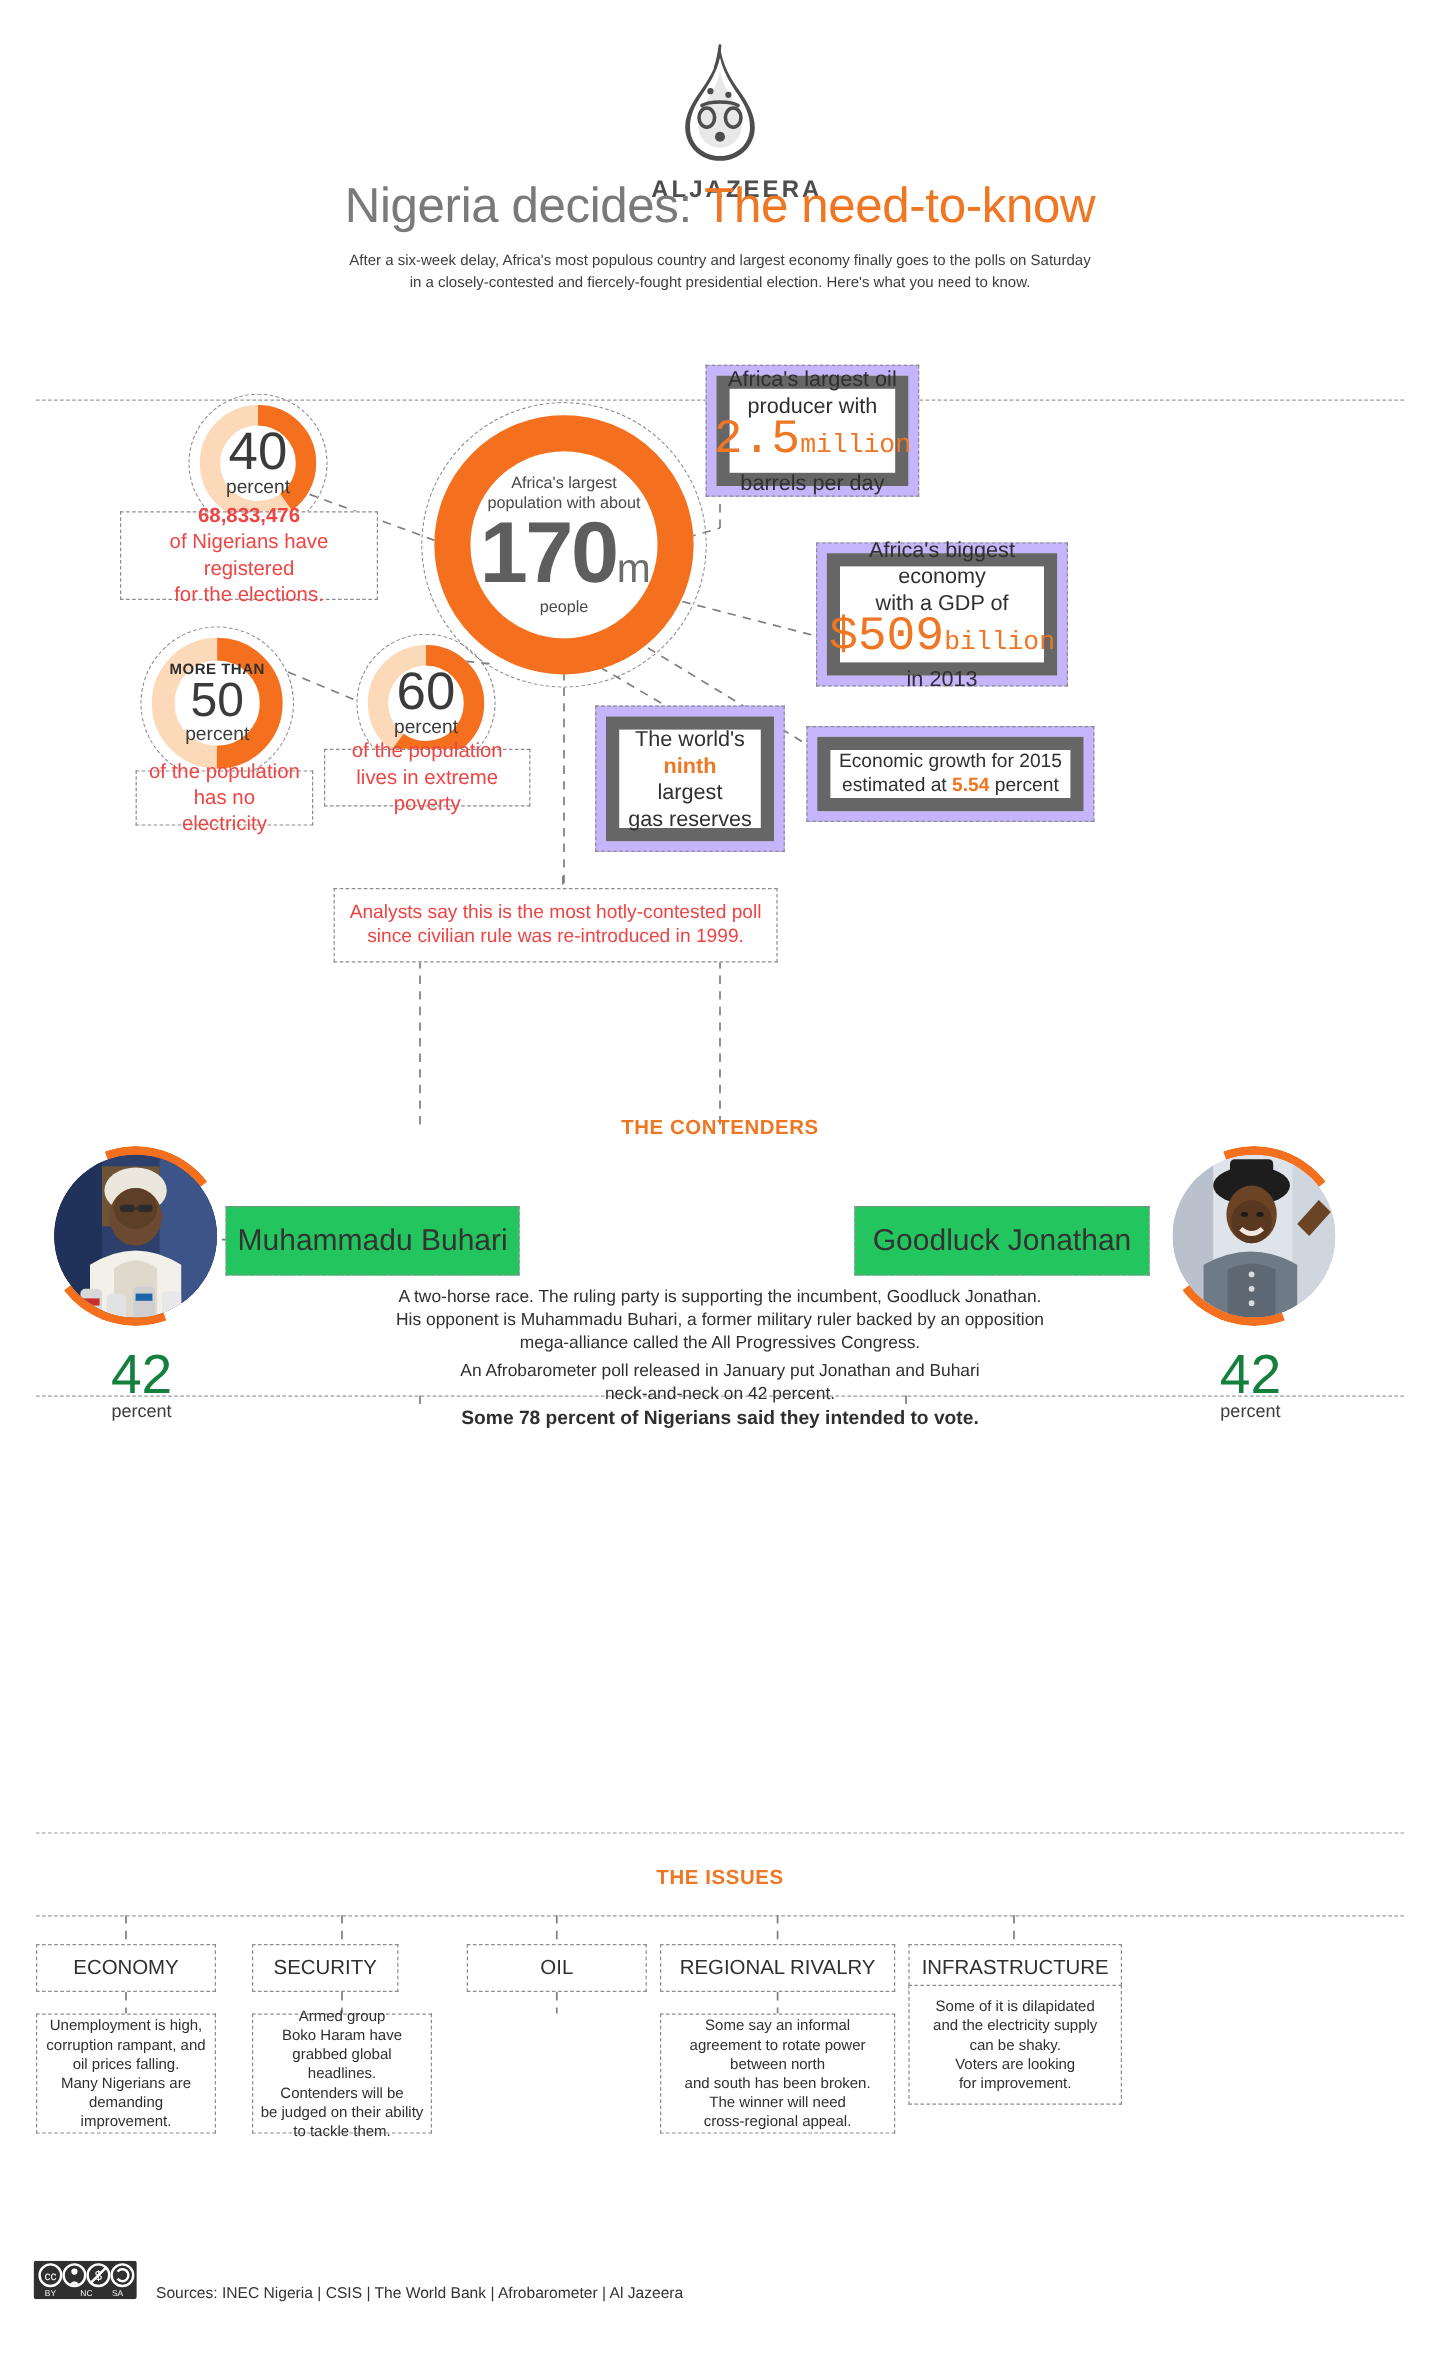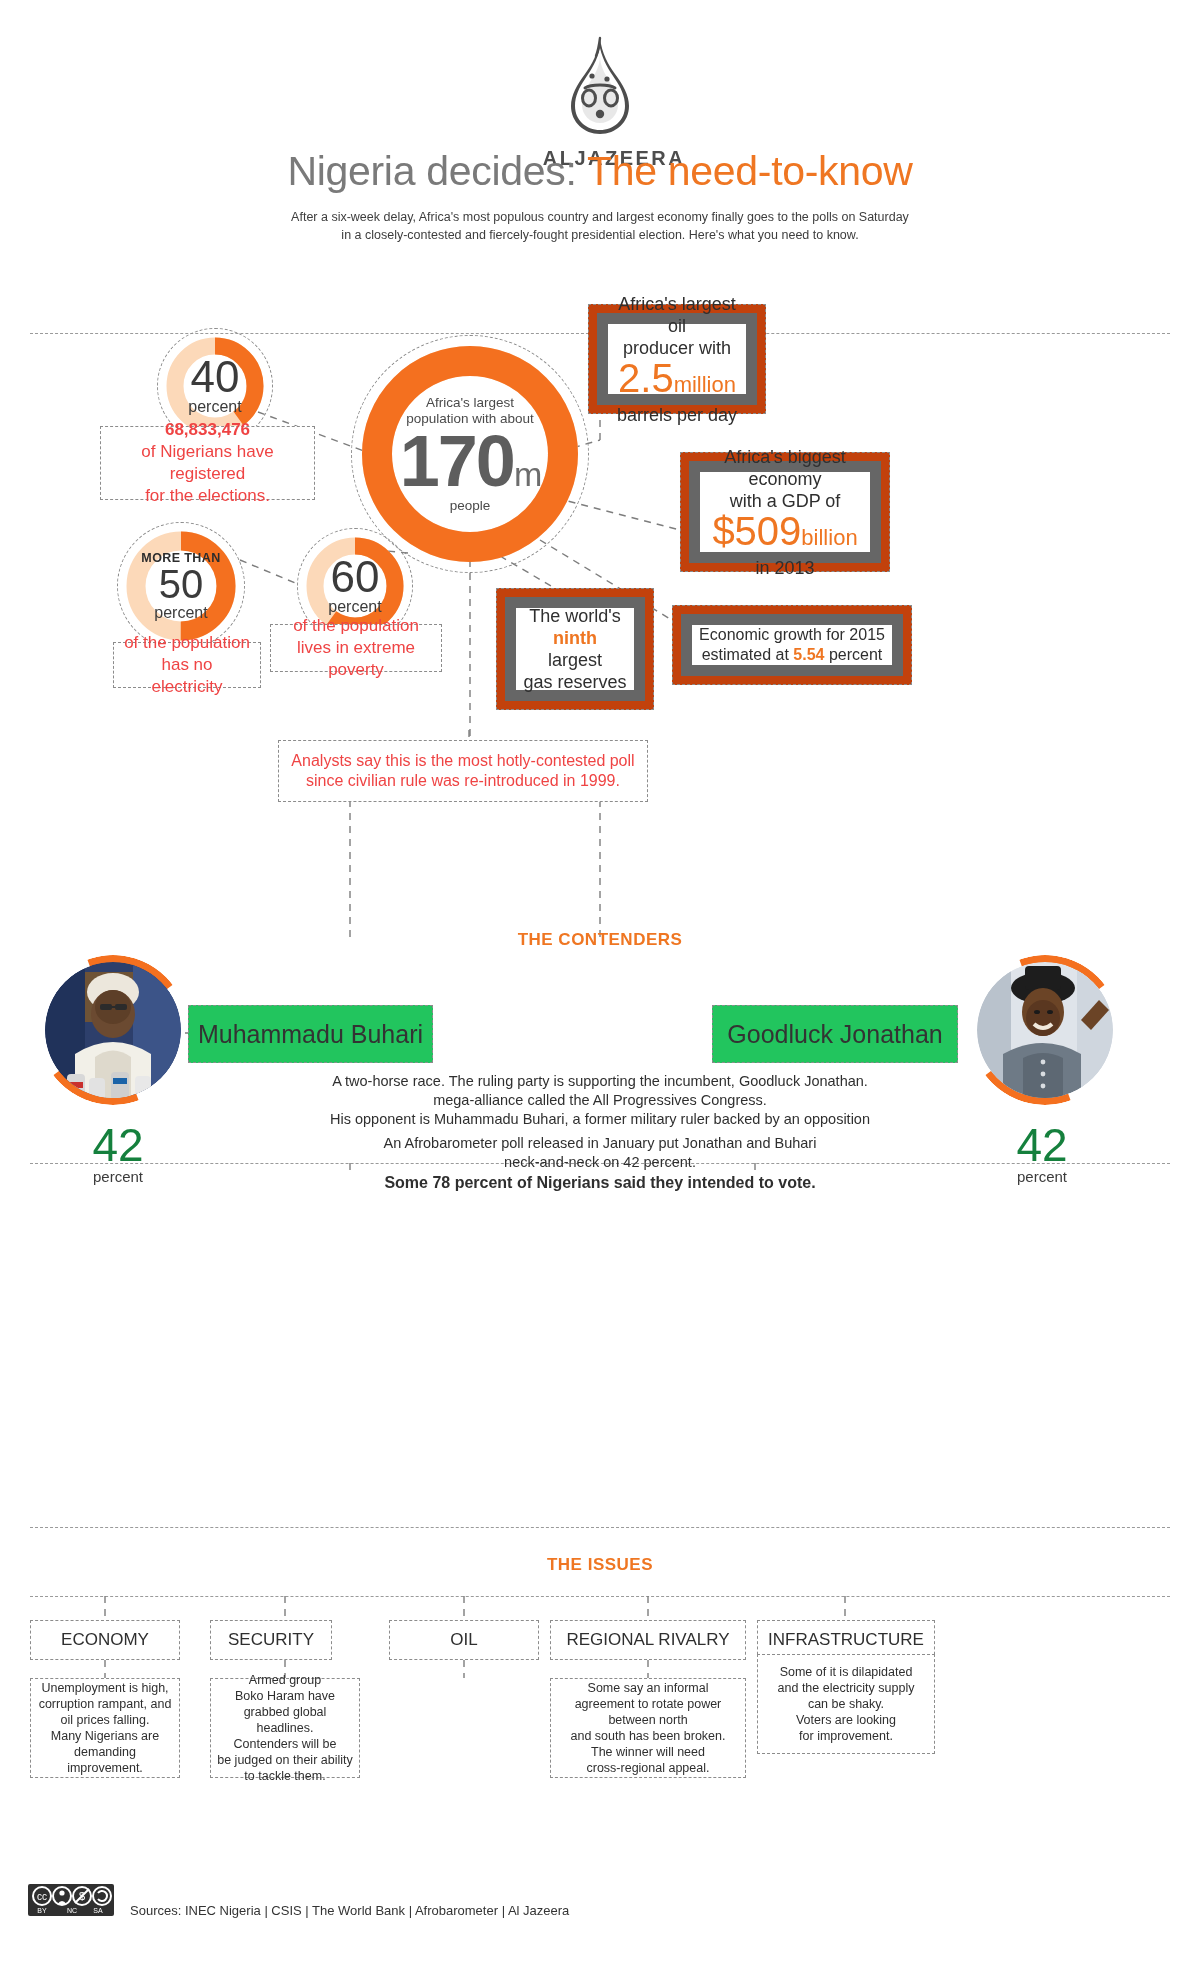--- a/index.html
+++ b/index.html
@@ -74,28 +74,28 @@
     position: absolute; border: 1.5px dashed #8c8c8c; background: #fff;
     display: flex; align-items: center; justify-content: center;
     text-align: center; padding: 8px 10px;
   }
   .dbox .t { font-size: 17px; line-height: 22px; color: #ef4444; }
   .dbox .t b { font-weight: bold; }
 
   
   .gframe {
     position: absolute; border: 1.5px dashed #8c8c8c; padding: 8px;
-    background: #c2410c;
+    background: #c4b5fd;
   }
   .gframe .inner {
     border: 11px solid #666666; background: #fff; width: 100%; height: 100%;
     display: flex; align-items: center; justify-content: center; text-align: center;
   }
   .gframe .txt { font-size: 18px; line-height: 22px; color: #2f2f2f; padding: 4px 6px; }
-  .gframe .orange-big { color: #ef7622; font-size: 40px; line-height: 38px; font-weight: normal; }
+  .gframe .orange-big { color: #ef7622; font-size: 40px; line-height: 38px; font-weight: normal; font-family: Liberation Mono, monospace; }
   .gframe .orange-big .u { font-size: 22px; }
   .gframe .orange-bold { color: #ef7622; font-weight: bold; }
 
   
   .sect-title {
     position: absolute; width: 1200px; text-align: center;
     color: #ef7622; font-weight: bold; font-size: 17px; letter-spacing: 0.5px;
   }
 
   
@@ -435,22 +435,22 @@
           <path d="M104 58 L122 38 L132 48 L114 68 Z" fill="#6b4426"></path>
         </g>
       </svg>
     </div>
   </div>
 
   <div class="namebox" style="left:712px; top:1005px; width:246px;">Goodluck Jonathan</div>
 
   <div class="contender-body" style="top:1072px;">
     <div>A two-horse race. The ruling party is supporting the incumbent, Goodluck Jonathan.</div>
+    <div>His opponent is Muhammadu Buhari, a former military ruler backed by an opposition</div>
     <div>mega-alliance called the All Progressives Congress.</div>
-    <div>His opponent is Muhammadu Buhari, a former military ruler backed by an opposition</div>
   </div>
 
   <div class="contender-body" style="top:1134px;">
     <div>An Afrobarometer poll released in January put Jonathan and Buhari</div>
     <div>neck-and-neck on 42 percent.</div>
     <div style="font-weight:bold; font-size:16px; margin-top:1px;">Some 78 percent of Nigerians said they intended to vote.</div>
   </div>
 
   <div class="pct-num" style="left:48px; top:1122px;">
     <div class="n">42</div>

